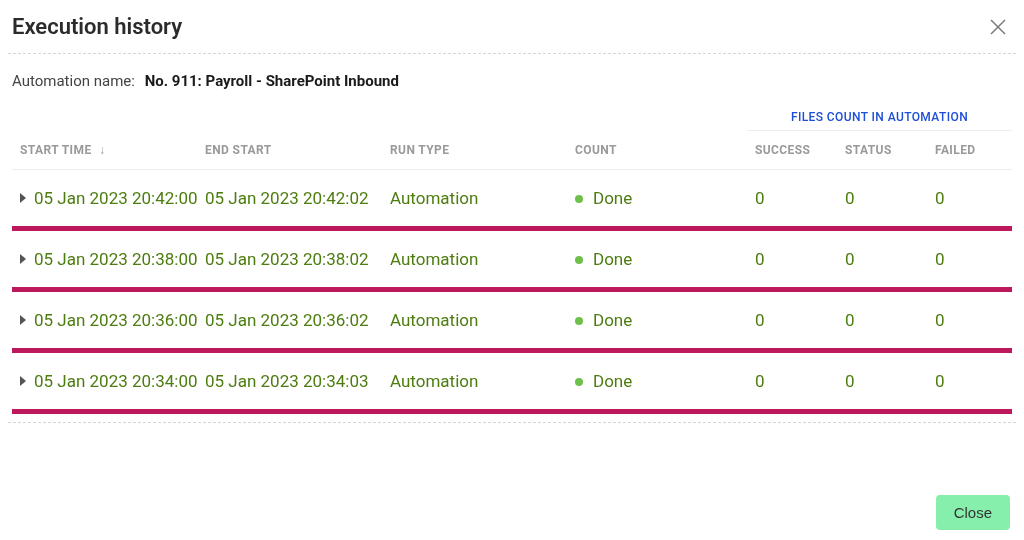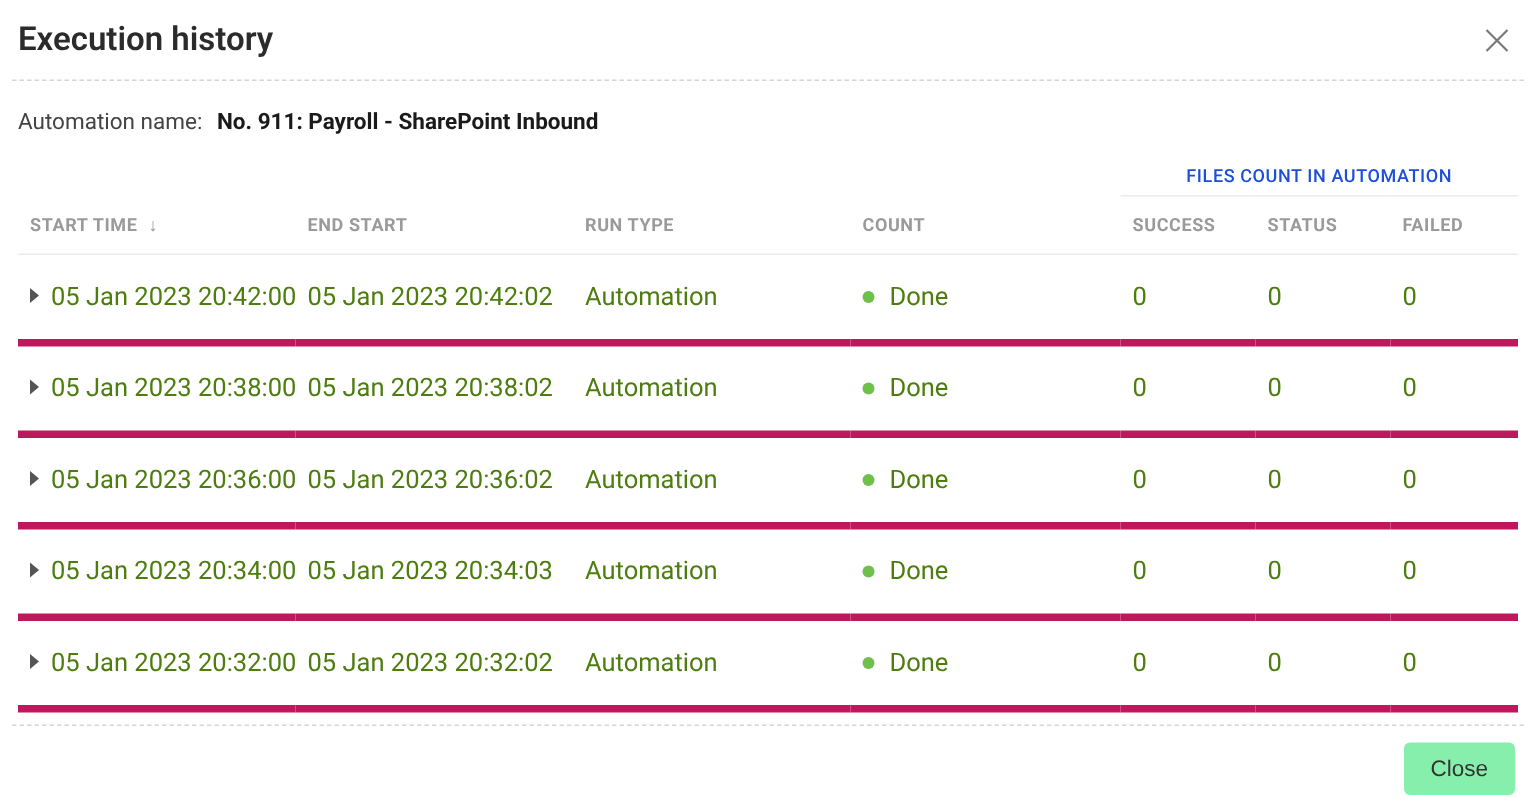--- a/index.html
+++ b/index.html
@@ -219,29 +219,20 @@
           </tr>
           <tr>
             <td class="start-cell"><span class="expand-caret"></span><span>05 Jan 2023 20:34:00</span></td>
             <td>05 Jan 2023 20:34:03</td>
             <td>Automation</td>
             <td><span class="status-dot"></span><span>Done</span></td>
             <td>0</td>
             <td>0</td>
             <td>0</td>
           </tr>
-          <tr>
-            <td class="start-cell"><span class="expand-caret"></span><span>05 Jan 2023 20:32:00</span></td>
-            <td>05 Jan 2023 20:32:02</td>
-            <td>Automation</td>
-            <td><span class="status-dot"></span><span>Done</span></td>
-            <td>0</td>
-            <td>0</td>
-            <td>0</td>
-          </tr>
         </tbody>
     </table>
   </div>
 
   <hr class="footer-sep">
 
   <div class="footer">
     <button class="btn-close">Close</button>
   </div>
 

